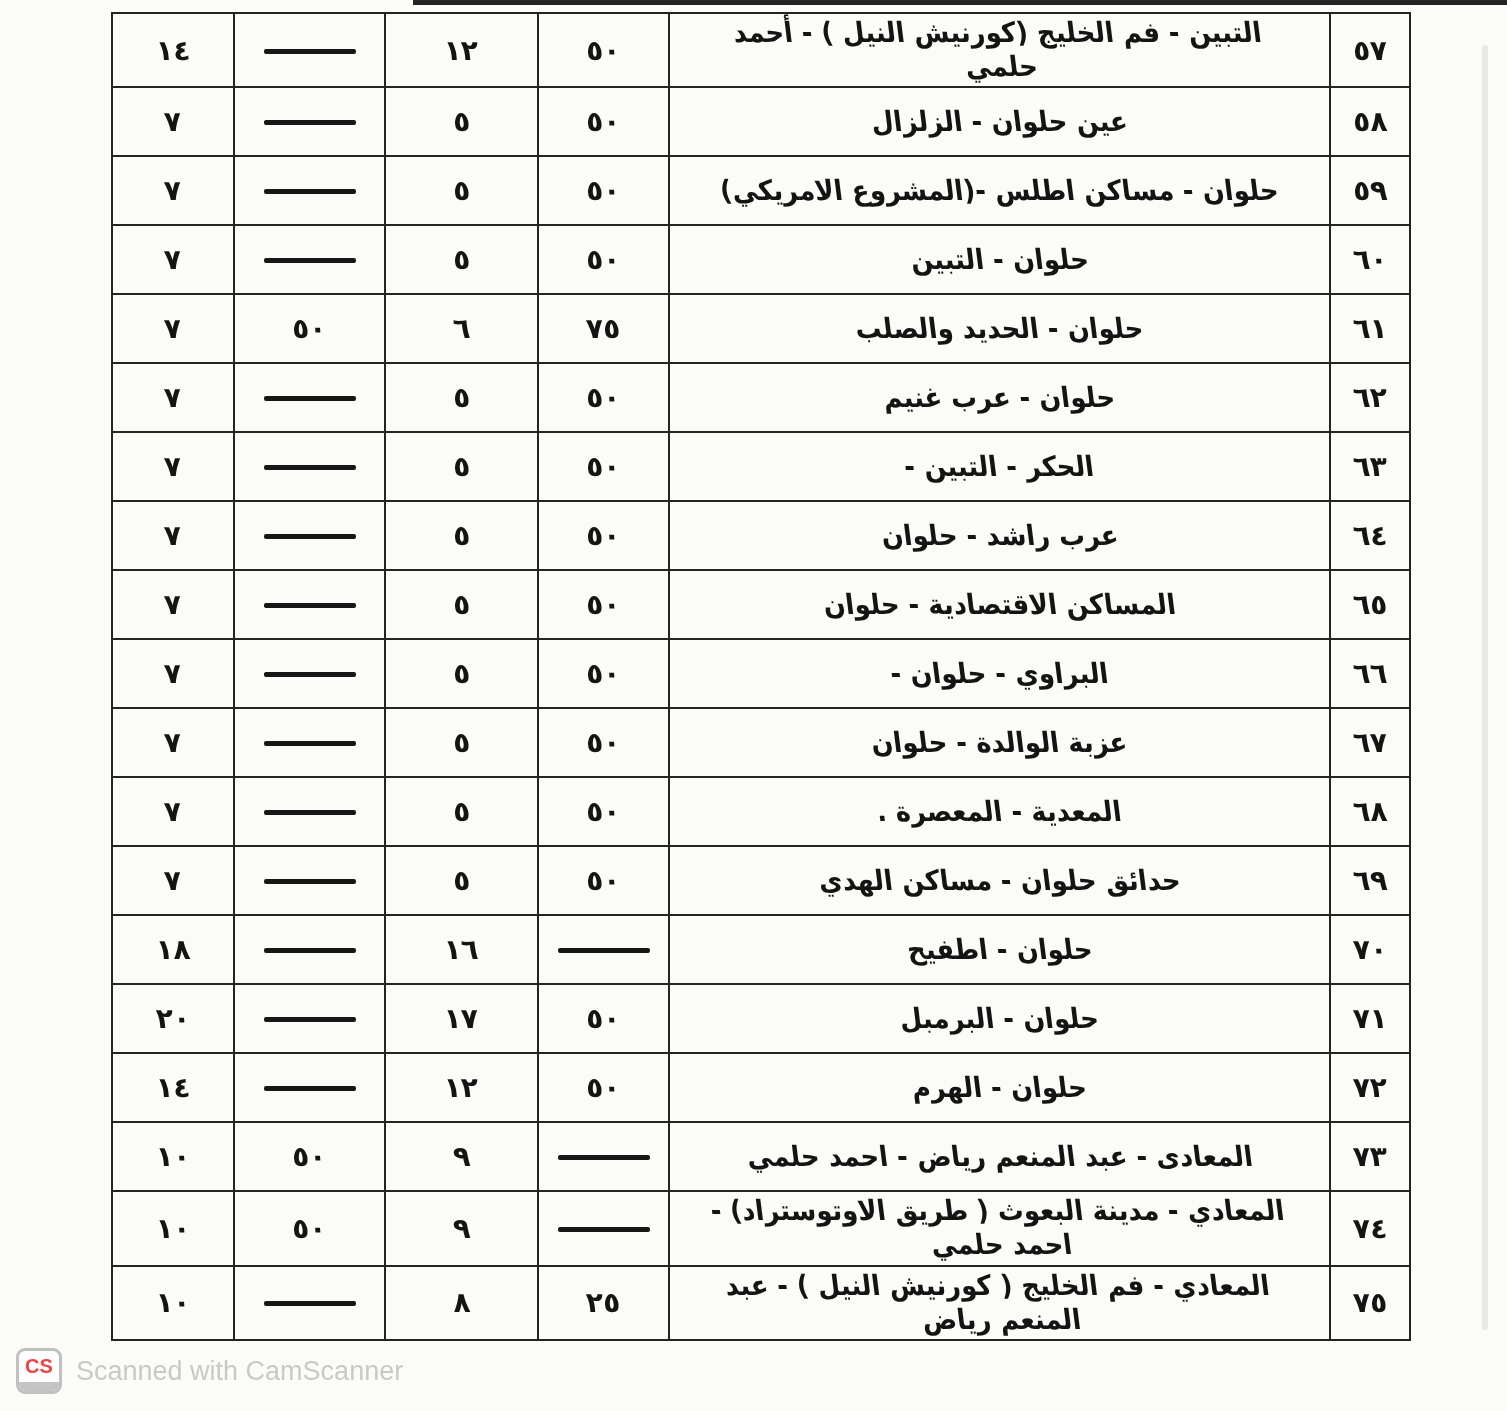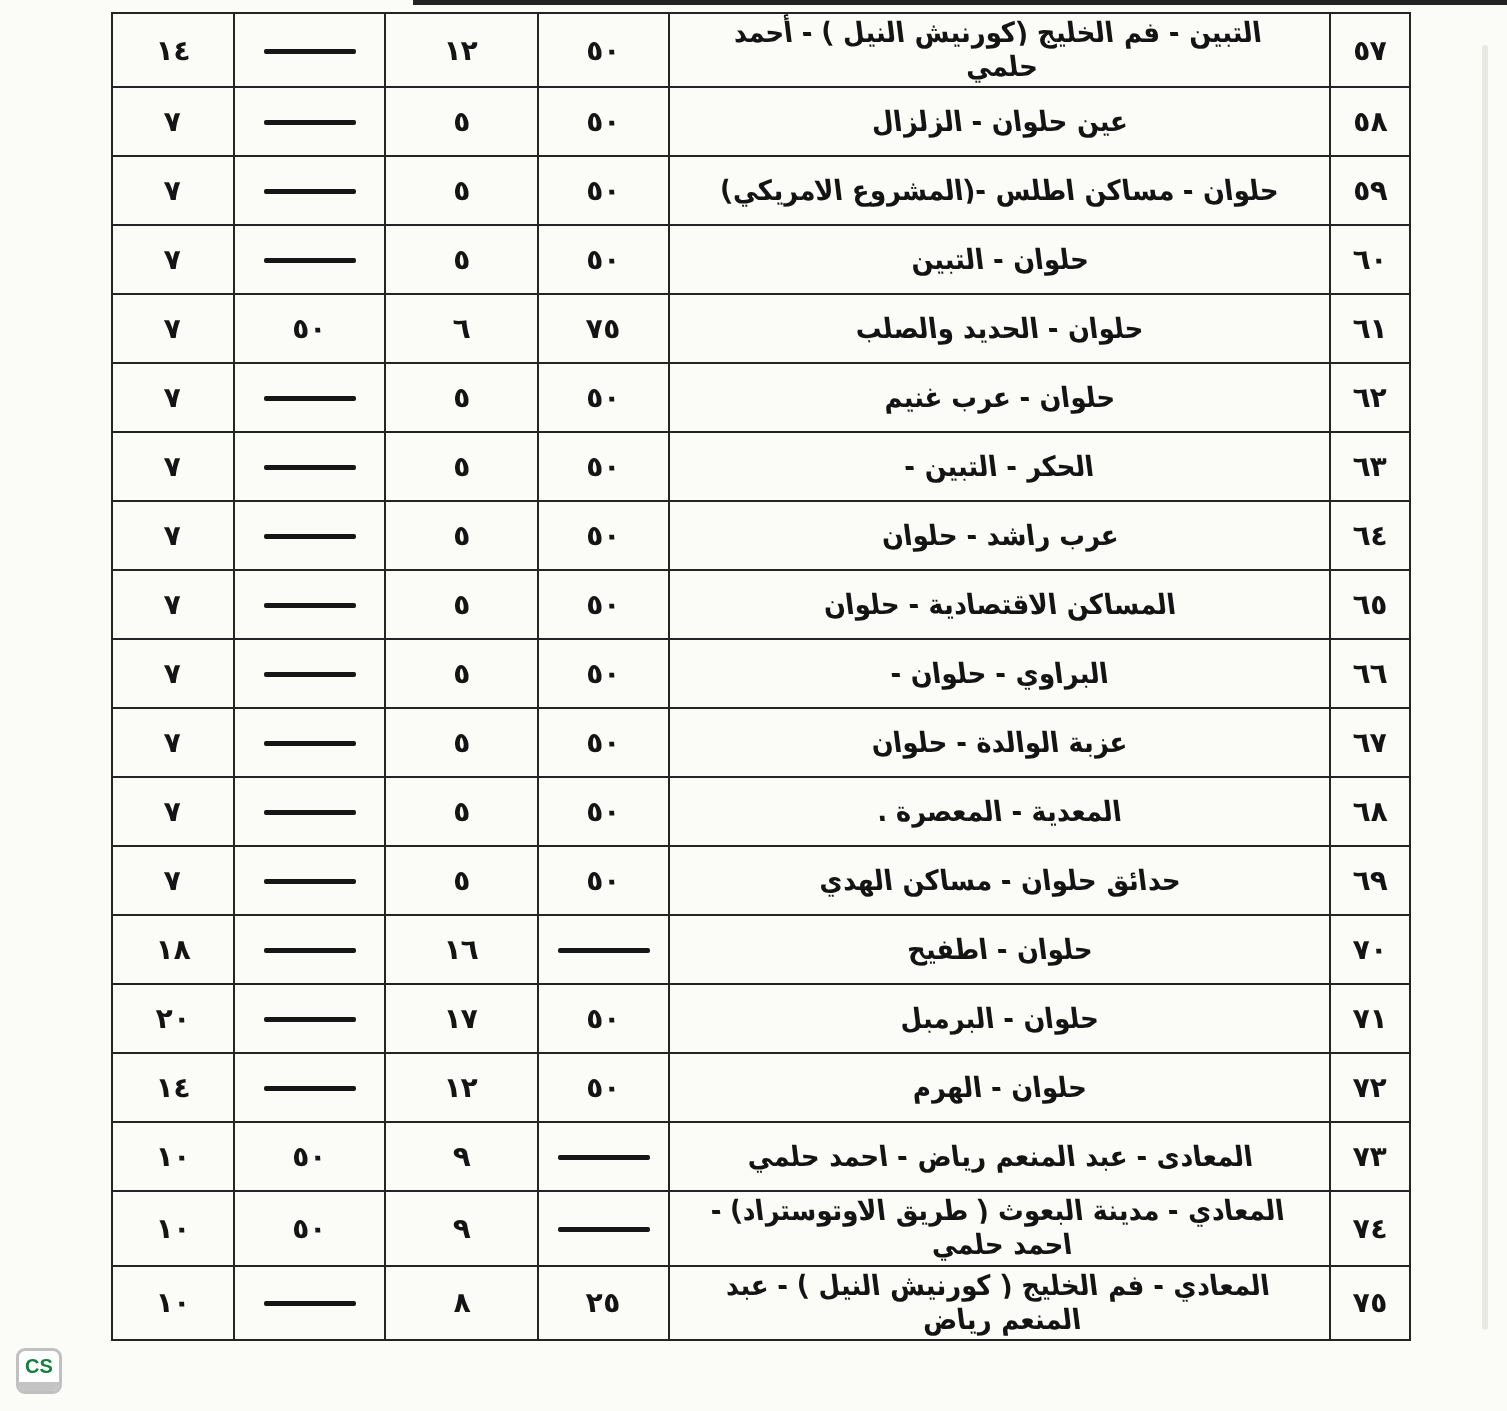--- a/index.html
+++ b/index.html
@@ -100,21 +100,21 @@
     border: 3px solid #c0c0c0;
     border-radius: 9px;
     box-sizing: border-box;
     background: #ffffff;
     display: flex;
     align-items: center;
     justify-content: center;
     overflow: hidden;
   }
   .cs-letters {
-    color: #15803d;
+    color: #ef4444;
     font-weight: bold;
     font-size: 20px;
     margin-bottom: 9px;
     font-family: "Liberation Sans", sans-serif;
   }
   .cs-bar {
     position: absolute;
     bottom: 0;
     left: 0;
     right: 0;
@@ -298,15 +298,16 @@
           <td class="serial"><span class="ar">٧٥</span></td>
         </tr>
       </tbody>
   </table>
 
   <div class="footer">
     <div class="cs-badge">
       <span class="cs-letters">CS</span>
       <span class="cs-bar"></span>
     </div>
+    <span class="cs-text">Scanned with CamScanner</span>
   </div>
 
 </div>
 
 </body></html>

